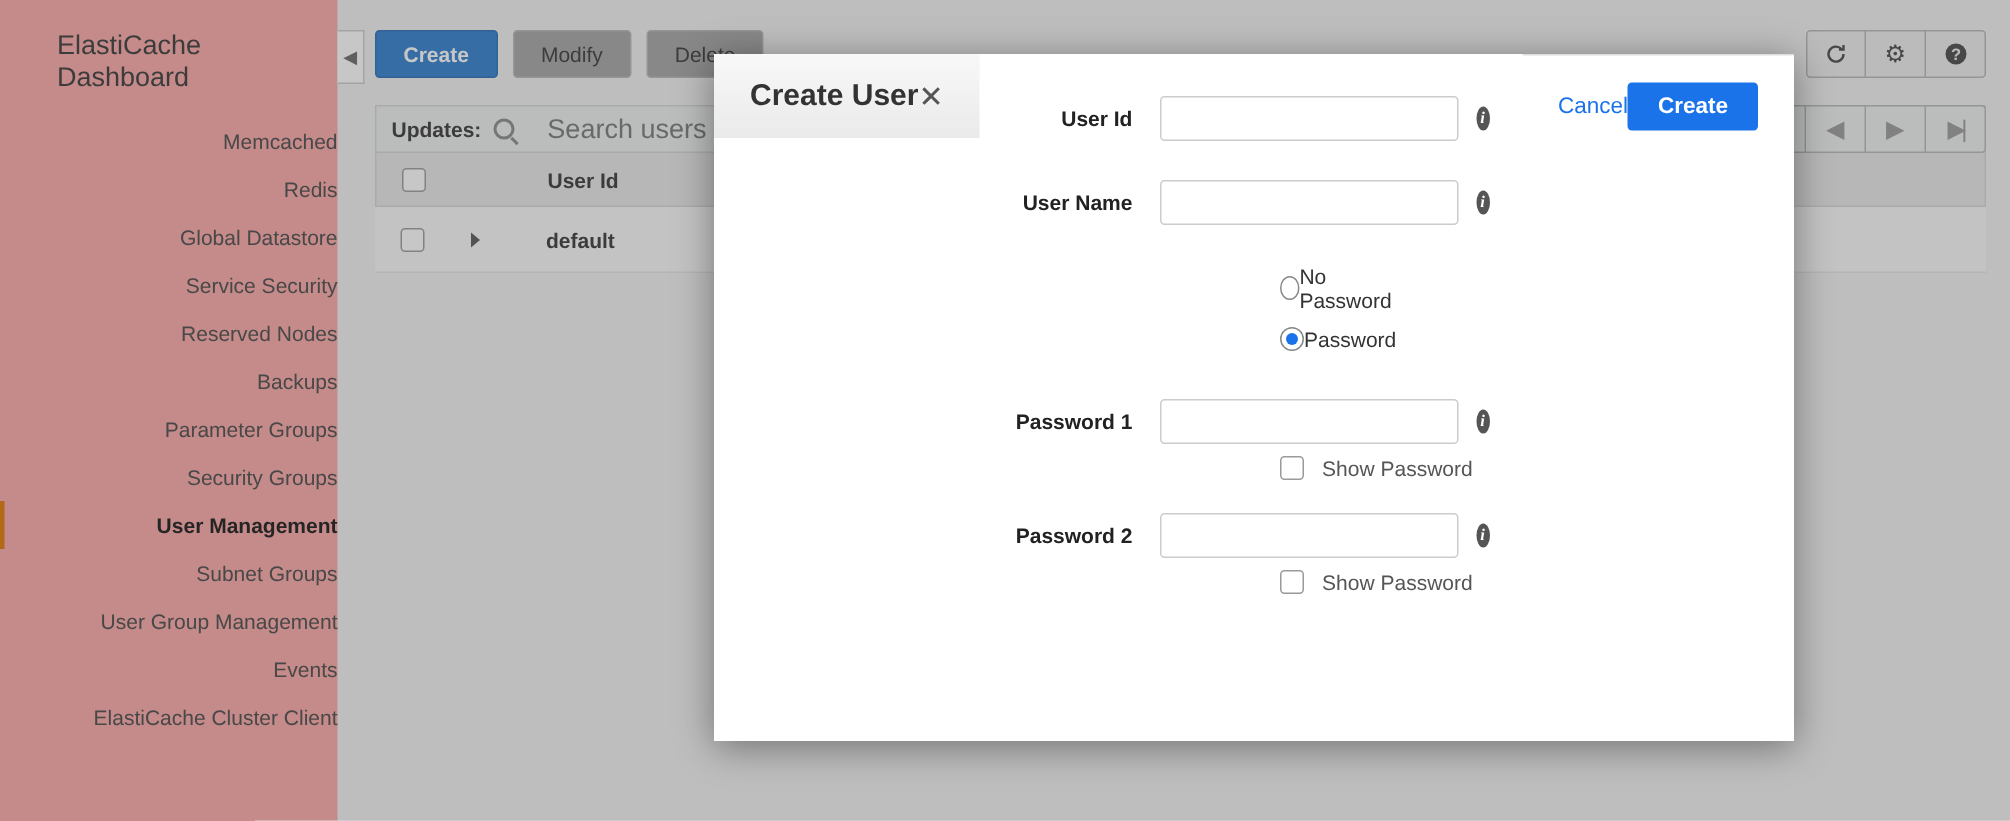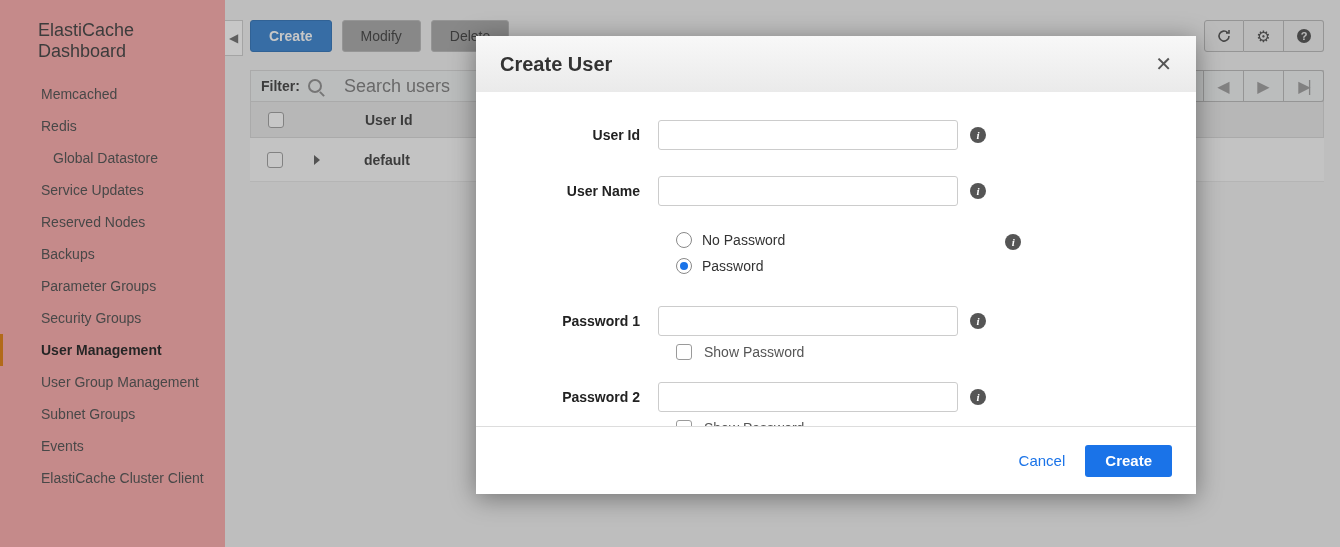--- a/index.html
+++ b/index.html
@@ -2,21 +2,21 @@
 <html><head>
 <meta charset="utf-8">
 <style>
   * { box-sizing: border-box; margin: 0; padding: 0; font-family: "Helvetica Neue", Arial, sans-serif; }
   html, body { width: 1340px; height: 547px; overflow: hidden; background: #f2f2f2; }
   .overlay { position: absolute; inset: 0; background: rgba(80,80,80,0.32); pointer-events: none; }
 
   
   .sidebar { position: absolute; left: 0; top: 0; width: 225px; height: 100%; background: #fca5a5; padding-top: 20px; }
   .sidebar h1 { font-size: 18px; font-weight: 400; color: #333; padding: 0 0 16px 38px; }
-  .nav a { display: block; padding: 8px 0 8px 38px; color: #444; font-size: 14px; text-decoration: none; border-left: 3px solid transparent; }
+  .nav a { display: block; padding: 8px 0 8px 38px; color: #444; font-size: 14px; text-decoration: none; border-left: 3px solid transparent; text-align: right; }
   .nav a.sub { padding-left: 50px; }
   .nav a.active { font-weight: 700; border-left-color: #e07600; color: #111; }
 
   
   .collapse-tab { position: absolute; left: 225px; top: 20px; width: 18px; height: 36px; background: #fff; border: 1px solid #ccc; border-left: none; display:flex;align-items:center;justify-content:center; color:#666; font-size:12px;}
   .toolbar { position: absolute; left: 250px; right: 16px; top: 20px; display: flex; gap: 10px; }
   .btn { height: 32px; padding: 0 18px; border: 1px solid #b6b6b6; background: #a3a3a3; color: #333; border-radius: 3px; font-size: 14px; cursor: pointer; }
   .btn.primary { background: #2b7bcd; border-color: #236bb5; color: #fff; font-weight: 700; }
   .toolbar-right { position:absolute; right: 16px; top:20px; display:flex; gap:0; }
   .icon-btn { width: 40px; height:32px; border:1px solid #b6b6b6; border-left:none; background: #eee; display:flex;align-items:center;justify-content:center; color:#444; }
@@ -37,61 +37,61 @@
   .thead { position:absolute; left:250px; top:102px; right:16px; height:36px; background: #e8e8e8; border:1px solid #d5d5d5; border-top:none; display:flex; align-items:center; }
   .thead .chk, .trow .chk { width:50px; display:flex; justify-content:center; }
   .thead .expand, .trow .expand { width:40px; }
   .thead .col, .trow .col { padding-left:24px; font-size:14px; color:#333; font-weight:700; }
   .trow { position:absolute; left:250px; top:138px; right:16px; height:44px; display:flex; align-items:center; border-bottom:1px solid #e5e5e5; font-size:14px; background:#f9f9f9; }
   .trow .col { font-weight:700; color:#333; }
   .cbx { width:16px;height:16px;border:1px solid #9a9a9a;border-radius:3px;background:#fff; }
   .caret-r { width:0;height:0;border-top:5px solid transparent;border-bottom:5px solid transparent;border-left:6px solid #555; margin-left:14px;}
 
   
-  .modal { position:absolute; left:476px; top:36px; width:720px; height:458px; background:#fff; box-shadow:0 4px 24px rgba(0,0,0,0.4); display:flex; flex-direction:column; z-index:50; }
+  .modal { position:absolute; left:476px; top:36px; width:720px; height:458px; background:#fff; box-shadow:0 4px 24px rgba(0,0,0,0.4); display:flex; z-index:50; }
   .modal-header { height:56px; background:linear-gradient(#f8f8f8,#eaeaea); padding:0 24px; display:flex; align-items:center; justify-content:space-between; }
   .modal-header h2 { font-size:20px; color:#333; font-weight:700; }
   .modal-close { font-size:20px; color:#555; cursor:pointer; background:none;border:none; }
   .modal-body { flex:1; overflow-y:auto; padding:28px 22px 10px 22px; }
   .modal-body::-webkit-scrollbar { width:14px; }
   .modal-body::-webkit-scrollbar-track { background:#f1f1f1; }
   .modal-body::-webkit-scrollbar-thumb { background:#bcbcbc; }
   .form-row { display:flex; align-items:center; margin-bottom:26px; }
   .form-row.pw { margin-bottom:8px; }
   .form-row .lbl { width:160px; text-align:right; font-size:14px; color:#222; font-weight:700; padding-right:18px;}
   .form-row input[type=text], .form-row input[type=password] { width:300px; height:30px; border:1px solid #ccc; border-radius:3px; padding:0 8px; font-size:14px; }
   .info-ic { width:16px;height:16px;border-radius:50%;background:#555;color:#fff;display:inline-flex;align-items:center;justify-content:center;font-size:11px;font-weight:700;font-style:italic;margin-left:12px; font-family:Georgia,serif;}
   .radio-group { margin-left:178px; margin-bottom:22px; }
-  .radio-row { display:flex;align-items:flex-start;gap:10px; margin-bottom:10px; font-size:14px; color:#333;}
+  .radio-row { display:flex;align-items:center;gap:0; margin-bottom:10px; font-size:14px; color:#333;}
   .radio-row .rd { width:16px;height:16px;border:1px solid #888;border-radius:50%; display:flex;align-items:center;justify-content:center;}
   .radio-row .rd.on::after { content:"";width:8px;height:8px;border-radius:50%;background:#1a73e8;}
   .radio-wrap { display:flex; align-items:flex-start; }
   .radio-wrap .info-ic { margin-left:220px; margin-top:2px; }
   .show-pw { display:flex;align-items:center;gap:12px;margin-left:178px;margin-bottom:22px;font-size:14px;color:#555;}
-  .modal-footer { height:68px; border-top:1px solid #ddd; display:flex; align-items:center; justify-content:flex-end; gap:20px; padding:0 24px; }
+  .modal-footer { height:68px; border-top:1px solid #ddd; display:flex; align-items:center; justify-content:flex-end; padding:0 24px; }
   .link-btn { color:#1a73e8; font-size:15px; background:none;border:none;cursor:pointer; }
   .create-btn { height:32px; padding:0 20px; background:#1a73e8; color:#fff; border:none; border-radius:3px; font-size:15px; font-weight:700; cursor:pointer;}
 </style>
 </head>
 <body>
 
 <div class="sidebar">
   <h1>ElastiCache Dashboard</h1>
   <nav class="nav">
       <a href="#">Memcached</a>
       <a href="#">Redis</a>
       <a href="#" class="sub">Global Datastore</a>
-      <a href="#">Service Updates</a>
+      <a href="#">Service Security</a>
       <a href="#">Reserved Nodes</a>
       <a href="#">Backups</a>
       <a href="#">Parameter Groups</a>
       <a href="#">Security Groups</a>
       <a href="#" class="active">User Management</a>
+      <a href="#">Subnet Groups</a>
       <a href="#">User Group Management</a>
-      <a href="#">Subnet Groups</a>
       <a href="#">Events</a>
       <a href="#">ElastiCache Cluster Client</a>
     </nav>
 </div>
 
 <div class="collapse-tab">
   <span>◀</span>
 </div>
 
 <div class="toolbar">
@@ -110,21 +110,21 @@
     </div>
   <div class="icon-btn last">
       <svg width="16" height="16" viewBox="0 0 16 16">
         <circle cx="8" cy="8" r="7" fill="#444"></circle>
         <text x="8" y="12" text-anchor="middle" fill="#eee" font-size="11" font-weight="700">?</text>
       </svg>
     </div>
 </div>
 
 <div class="filter-row">
-  <b>Filter:</b>
+  <b>Updates:</b>
   <span class="search-ic"></span>
   <input type="text" placeholder="Search users" style="">
 </div>
 <div class="pager-right">
   <span class="txt">ent</span>
   <div class="icon-btn">
       <span style="letter-spacing:-3px;color:#999;">|◀</span>
     </div>
   <div class="icon-btn">
       <span style="color:#999;">◀</span>

